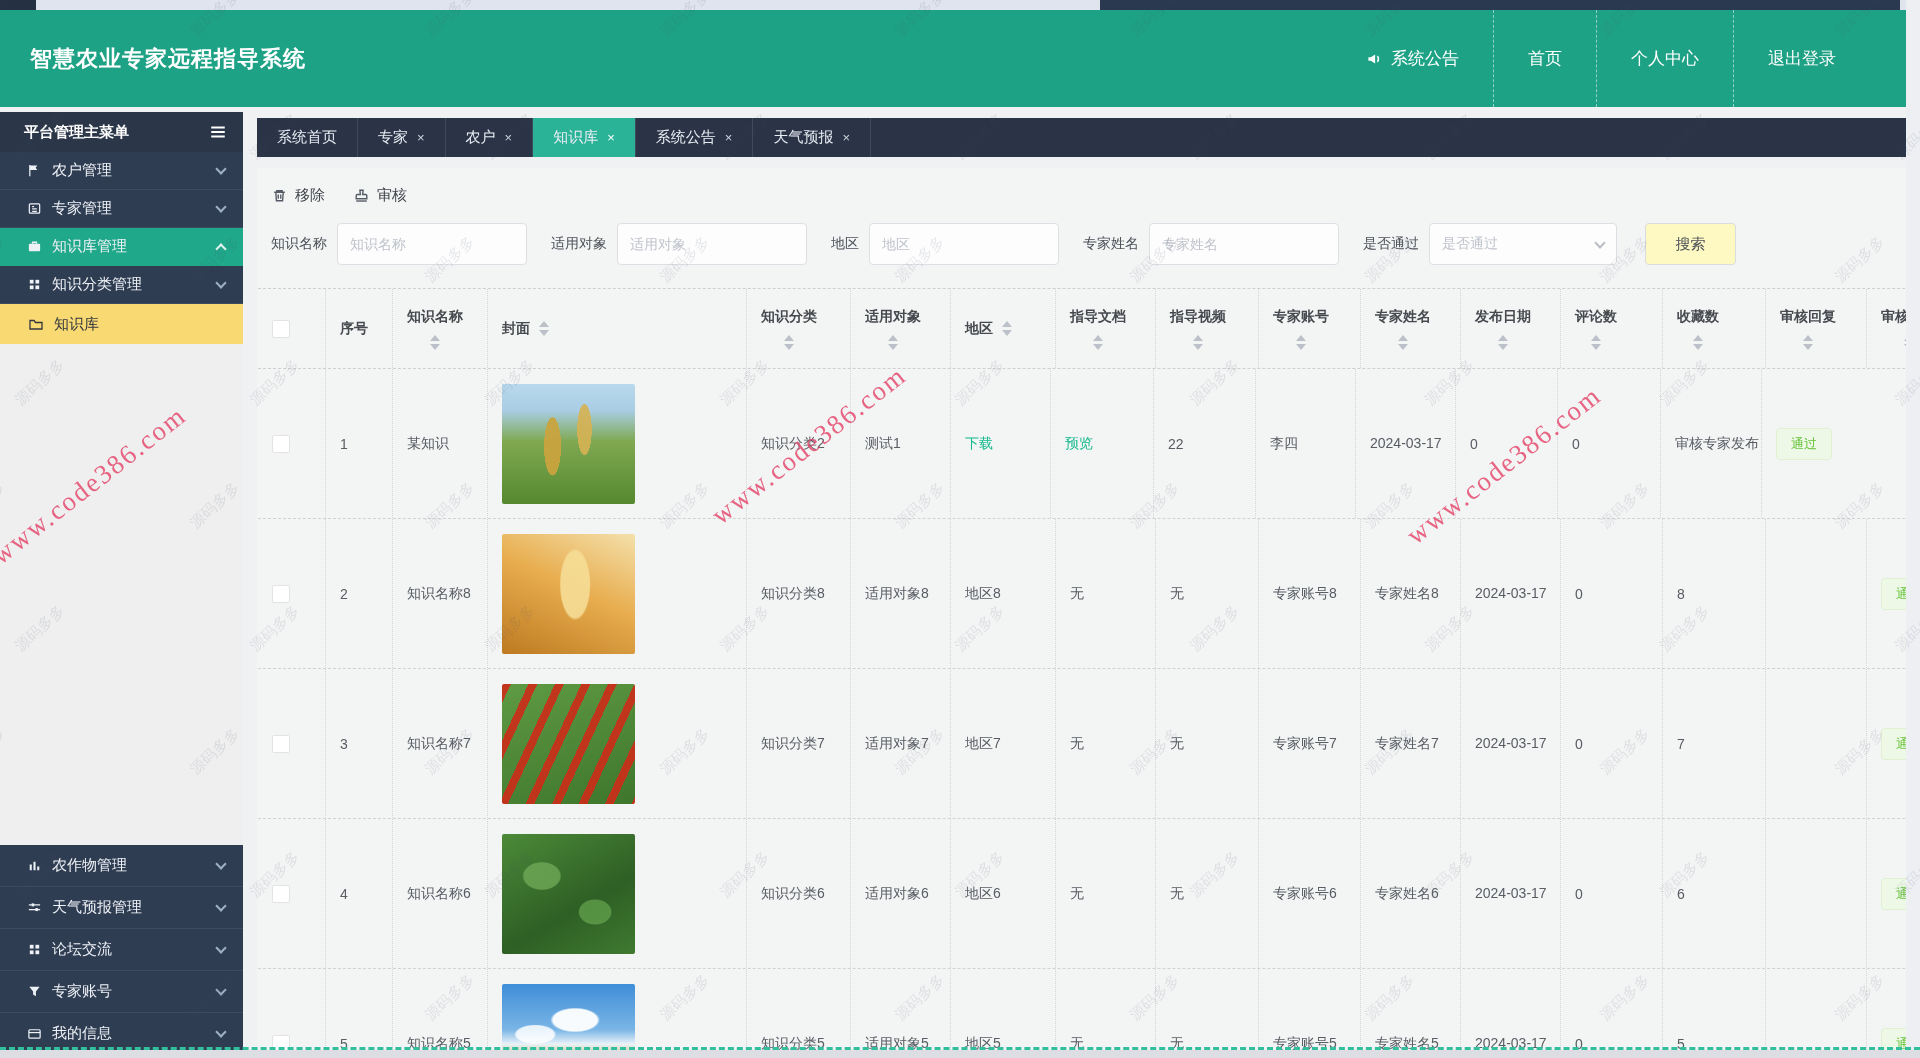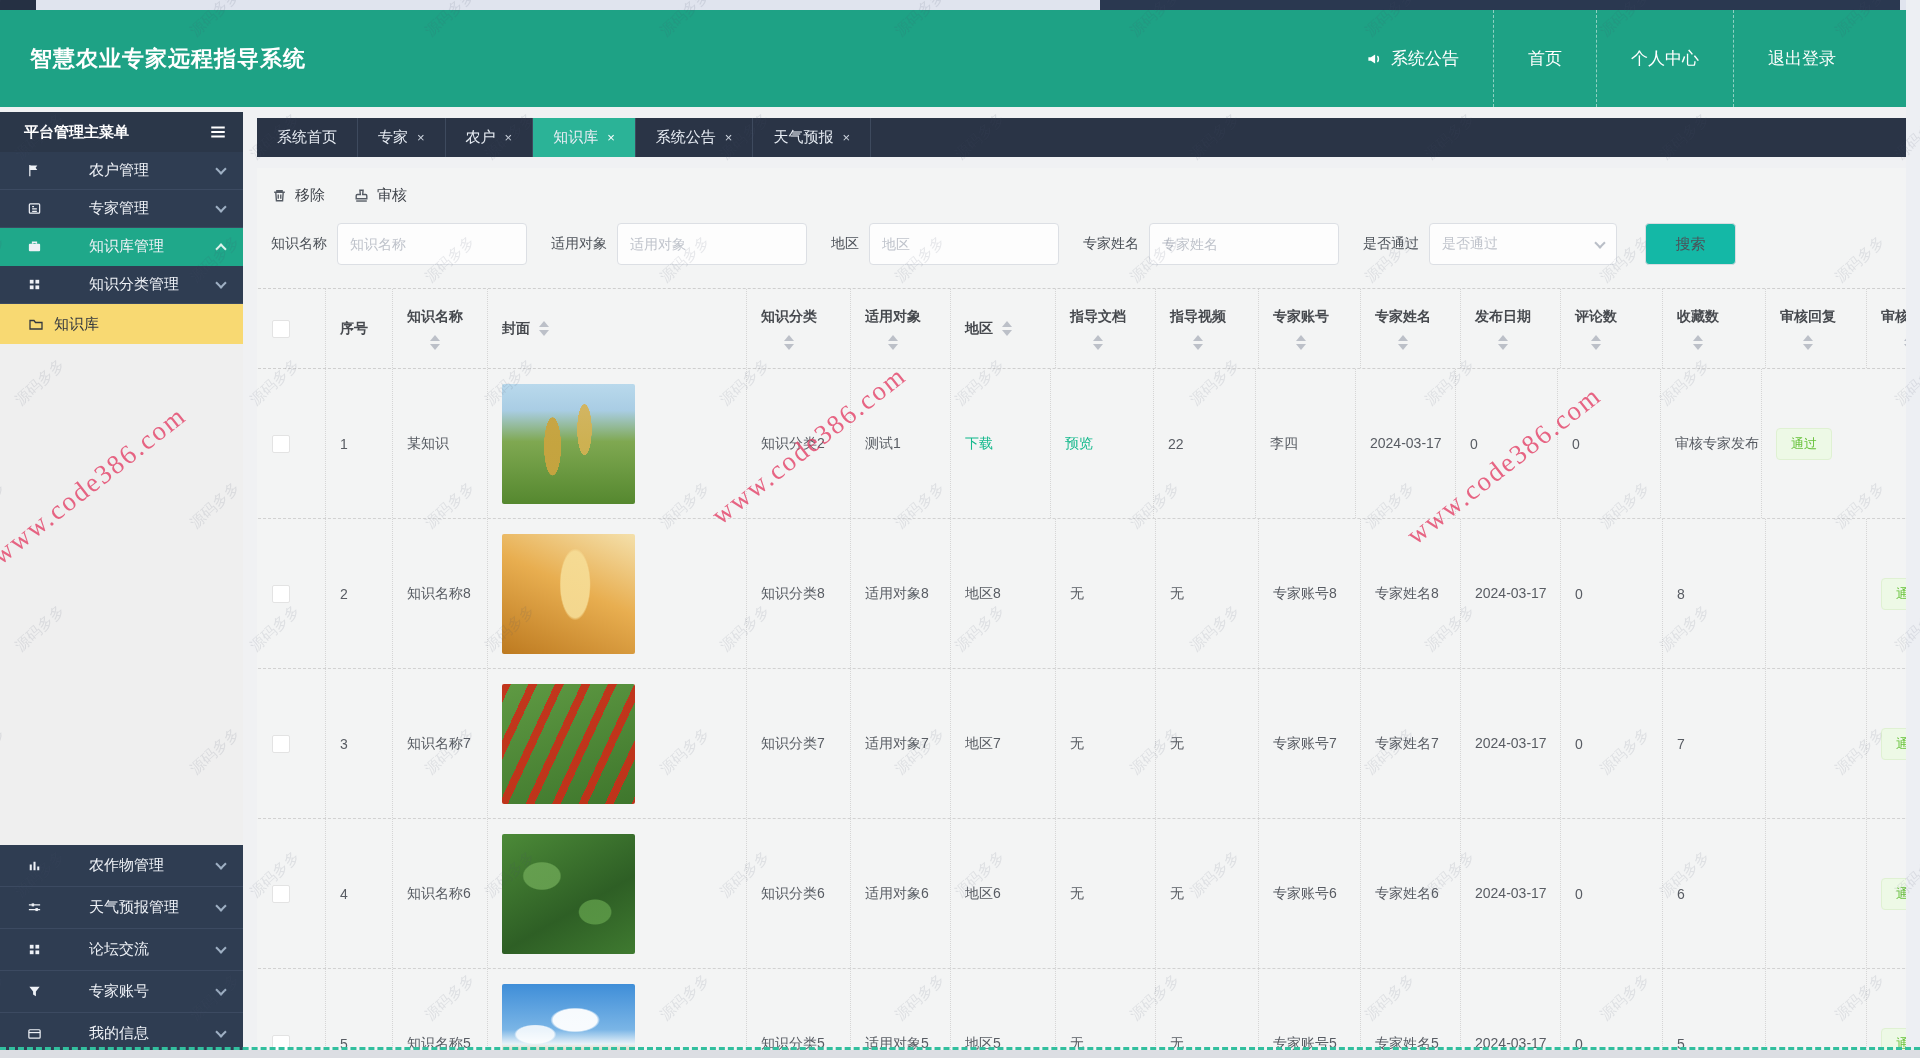--- a/index.html
+++ b/index.html
@@ -23,21 +23,21 @@
   #rightstrip { position:absolute; right:0; top:0; width:14px; height:1058px; background:#edeff3; z-index:40;}
   #bottomline { position:absolute; left:0; top:1047px; width:1920px; border-top:3px dashed #32bf9e; z-index:45;}
   #bottomstrip{ position:absolute; left:0; top:1050px; width:1920px; height:8px; background:#dcdee3; z-index:44;}
 
   
   #sidebar { position:absolute; left:0; top:112px; width:243px; height:940px; background:#efefef; z-index:7;}
   .sb-header { height:40px; background:#2b3749; color:#fff; font-size:15px; font-weight:bold; display:flex; align-items:center; justify-content:space-between; padding:0 16px 0 24px;}
   .sb-header svg{ width:18px; height:18px;}
   .sb-item { height:38px; background:#2f3d52; color:#eef1f6; font-size:15px; display:flex; align-items:center; padding:0 18px 0 27px; position:relative; border-bottom:1px solid #3c4a61; cursor:pointer;}
   .sb-item svg { width:15px; height:15px; margin-right:10px; flex:none;}
-  .sb-item .lbl { flex:1; white-space:nowrap; overflow:hidden;margin-left:37px;}
+  .sb-item .lbl { flex:1; white-space:nowrap; overflow:hidden;}
   .chev { width:8px; height:8px; border-right:2px solid #9fb0c4; border-bottom:2px solid #9fb0c4; transform:rotate(45deg); margin-top:-4px; flex:none;}
   .chev.up { transform:rotate(-135deg); margin-top:4px;}
   .sb-item.active { background:#1fa88a; border-bottom-color:#1fa88a;}
   .sb-item.active .chev{ border-color:#dff4ee;}
   .sb-sub { height:40px; background:#f8d972; color:#33383f; font-size:15px; display:flex; align-items:center; padding-left:28px; cursor:pointer;}
   .sb-sub svg{ width:16px; height:16px; margin-right:10px; color:#33383f;}
   #sb-bottom { position:absolute; left:0; top:733px; width:243px;}
   #sb-bottom .sb-item{ height:42px;}
 
   
@@ -53,21 +53,21 @@
   #toolbar { position:absolute; left:14px; top:18px; display:flex; align-items:center; gap:28px;}
   .tool { display:flex; align-items:center; gap:7px; font-size:15px; color:#3f434a; cursor:pointer;}
   .tool svg { width:17px; height:17px; color:#555b64;}
 
   #filterrow { position:absolute; left:14px; top:55px; display:flex; align-items:center;}
   .f-label { font-size:14px; color:#4c5158; margin-right:10px; white-space:nowrap;}
   .f-input { width:190px; height:42px; background:#fdfdfd; border:1px solid #dcdfe4; border-radius:4px; padding:0 12px; font-size:14px; color:#333; font-family:inherit; margin-right:24px;}
   .f-input::placeholder { color:#bfc3cb;}
   .f-select { width:188px; height:42px; background:#fdfdfd; border:1px solid #dcdfe4; border-radius:4px; padding:0 12px; font-size:14px; color:#bfc3cb; display:flex; align-items:center; justify-content:space-between; margin-right:24px; cursor:pointer;}
   .f-select .chev{ border-color:#b9bec7; margin-top:-2px;}
-  #searchbtn { width:91px; height:42px; background:#14b8a6; border:1px solid #d9dce1; border-radius:4px; font-size:15px; color:#4c5158; font-family:inherit; cursor:pointer; margin-left:4px;}
+  #searchbtn { width:91px; height:42px; background:#fef9c3; border:1px solid #d9dce1; border-radius:4px; font-size:15px; color:#4c5158; font-family:inherit; cursor:pointer; margin-left:4px;}
 
   
   #ktable { position:absolute; left:1px; top:120px; width:1752px; border-top:1px dashed #cfcfcf;}
   .trow { display:flex; border-bottom:1px dashed #d2d2d2; background:transparent;}
   .tcell { flex:none; display:flex; align-items:center; padding-left:14px; font-size:14px; color:#585c63; overflow:hidden; position:relative;}
   .tcell + .tcell { border-left:1px dotted #d5d5d5;}
   .thead .tcell { color:#46494e; font-weight:bold; justify-content:flex-start;}
   .thead { height:80px; border-bottom:1px dashed #cfcfcf;}
   .brow { height:150px;}
   .hstack { display:flex; flex-direction:column; gap:9px;}

